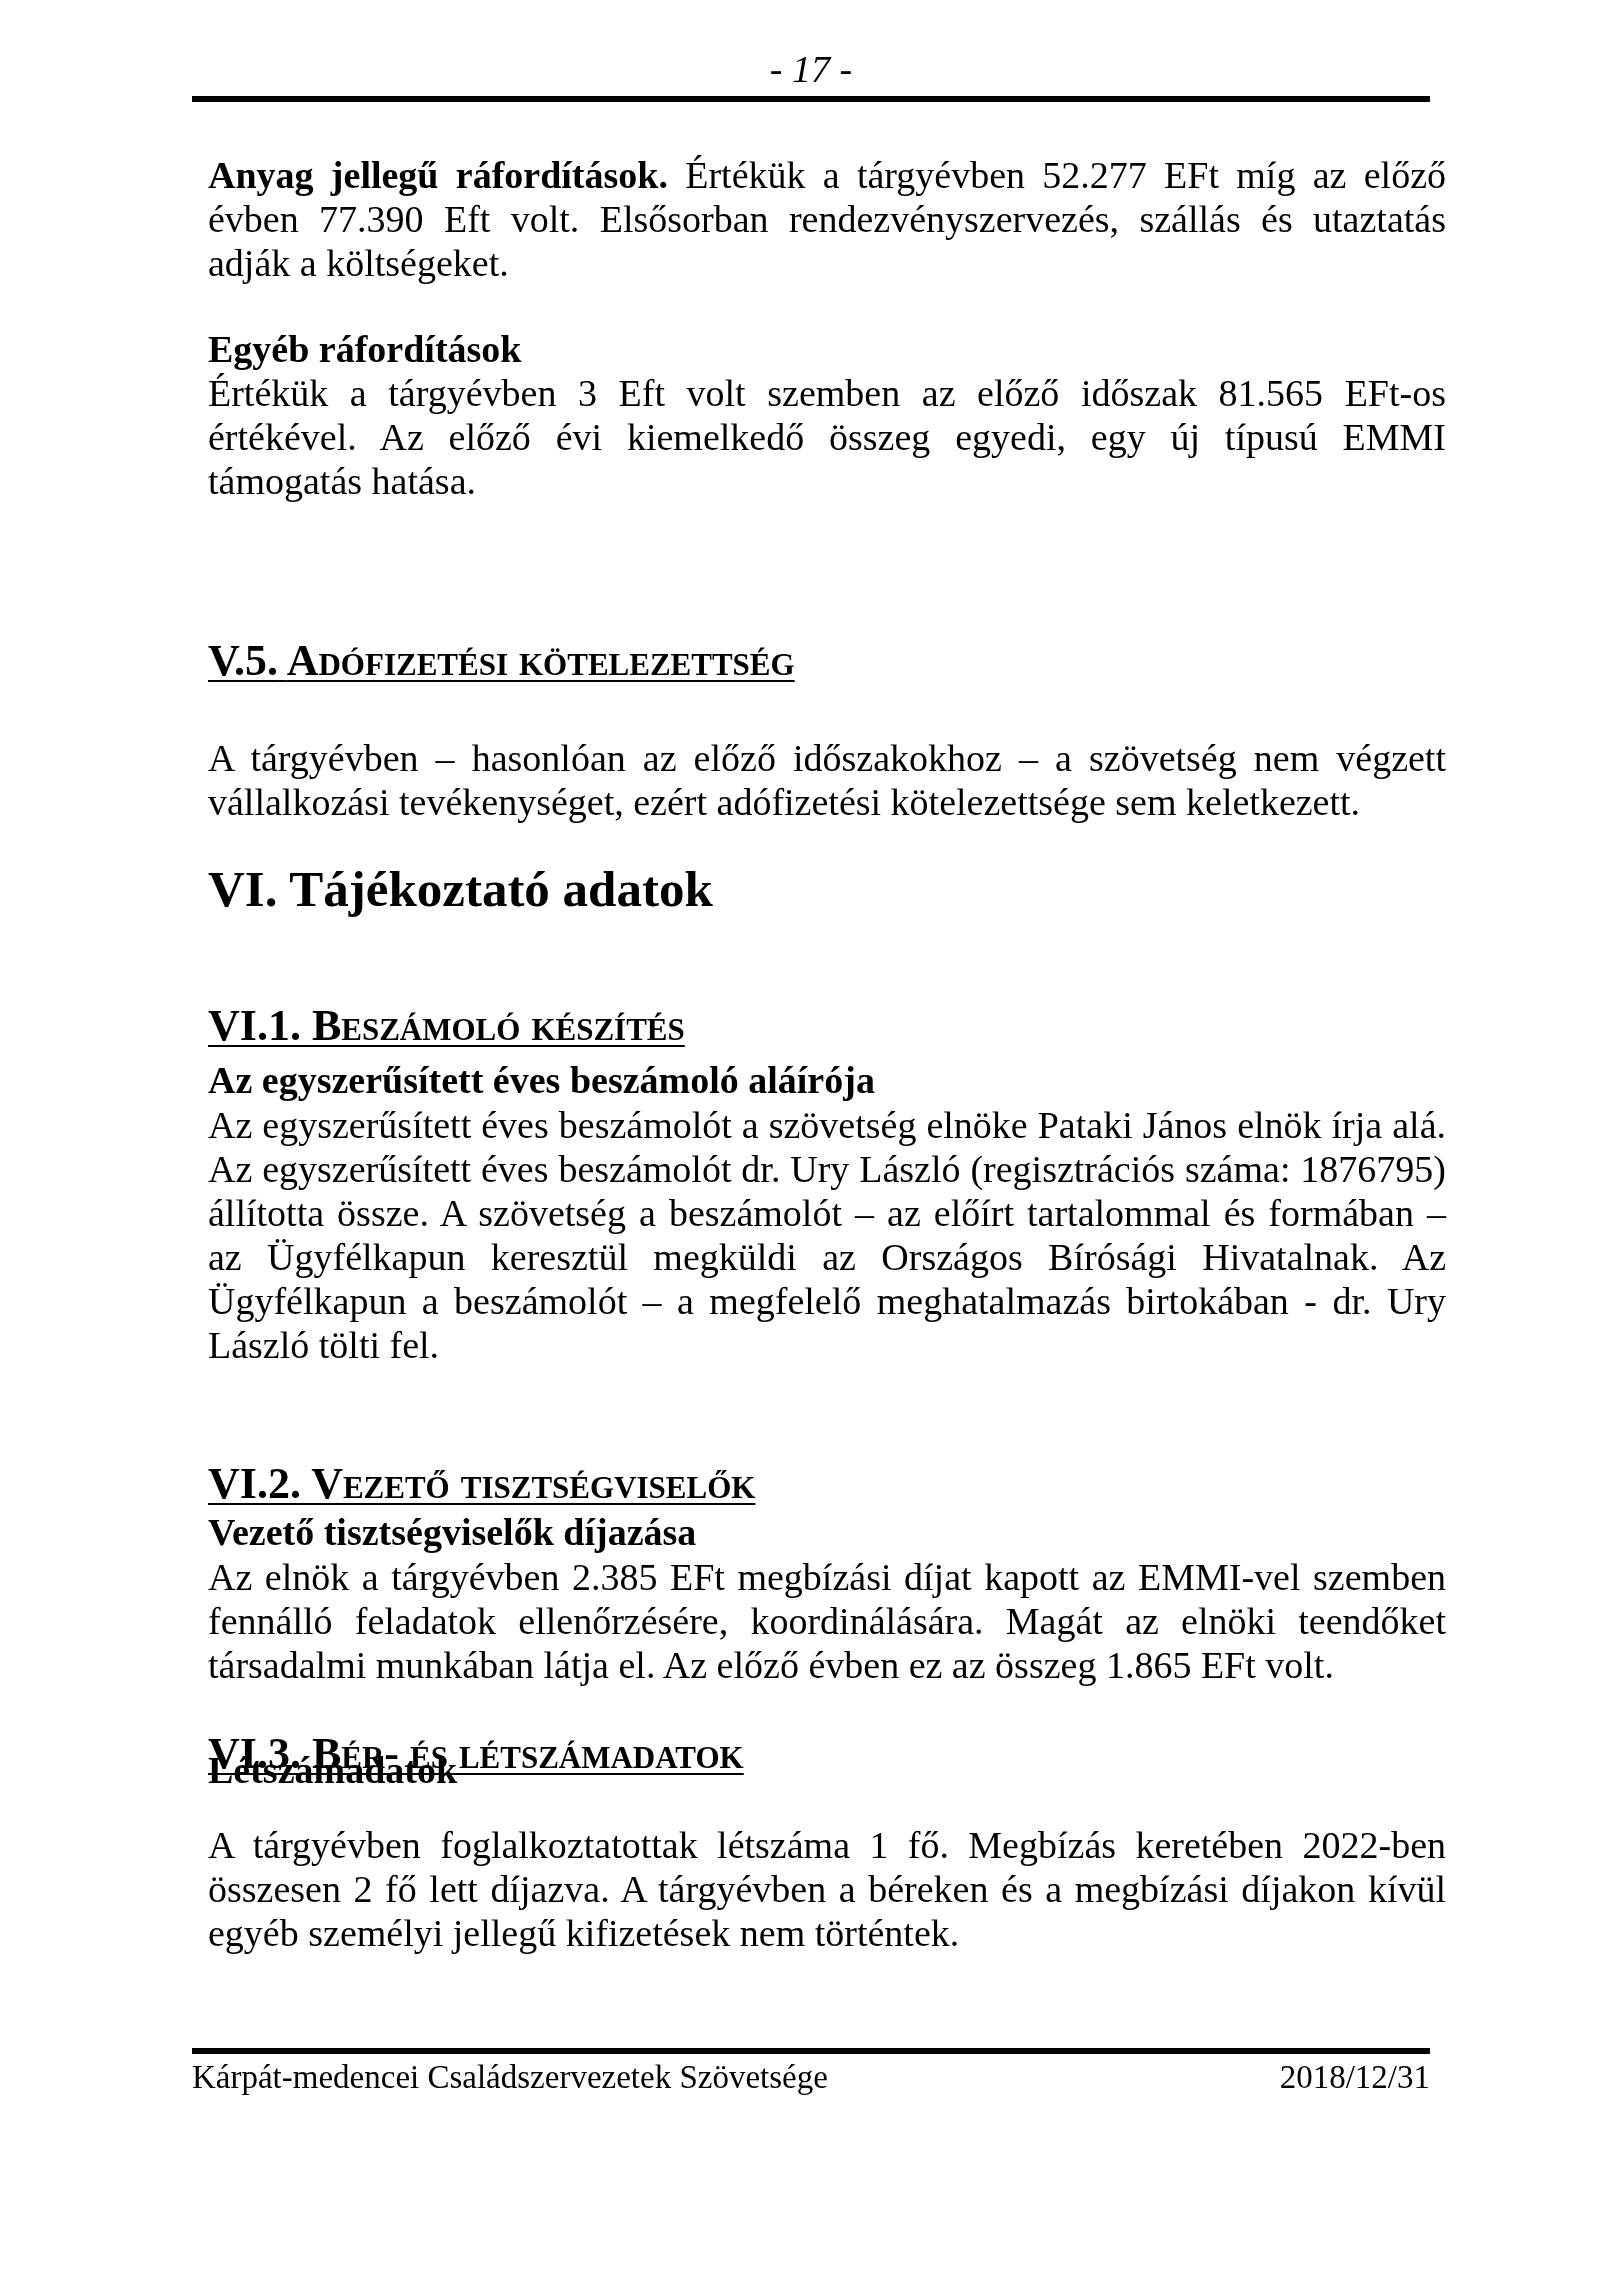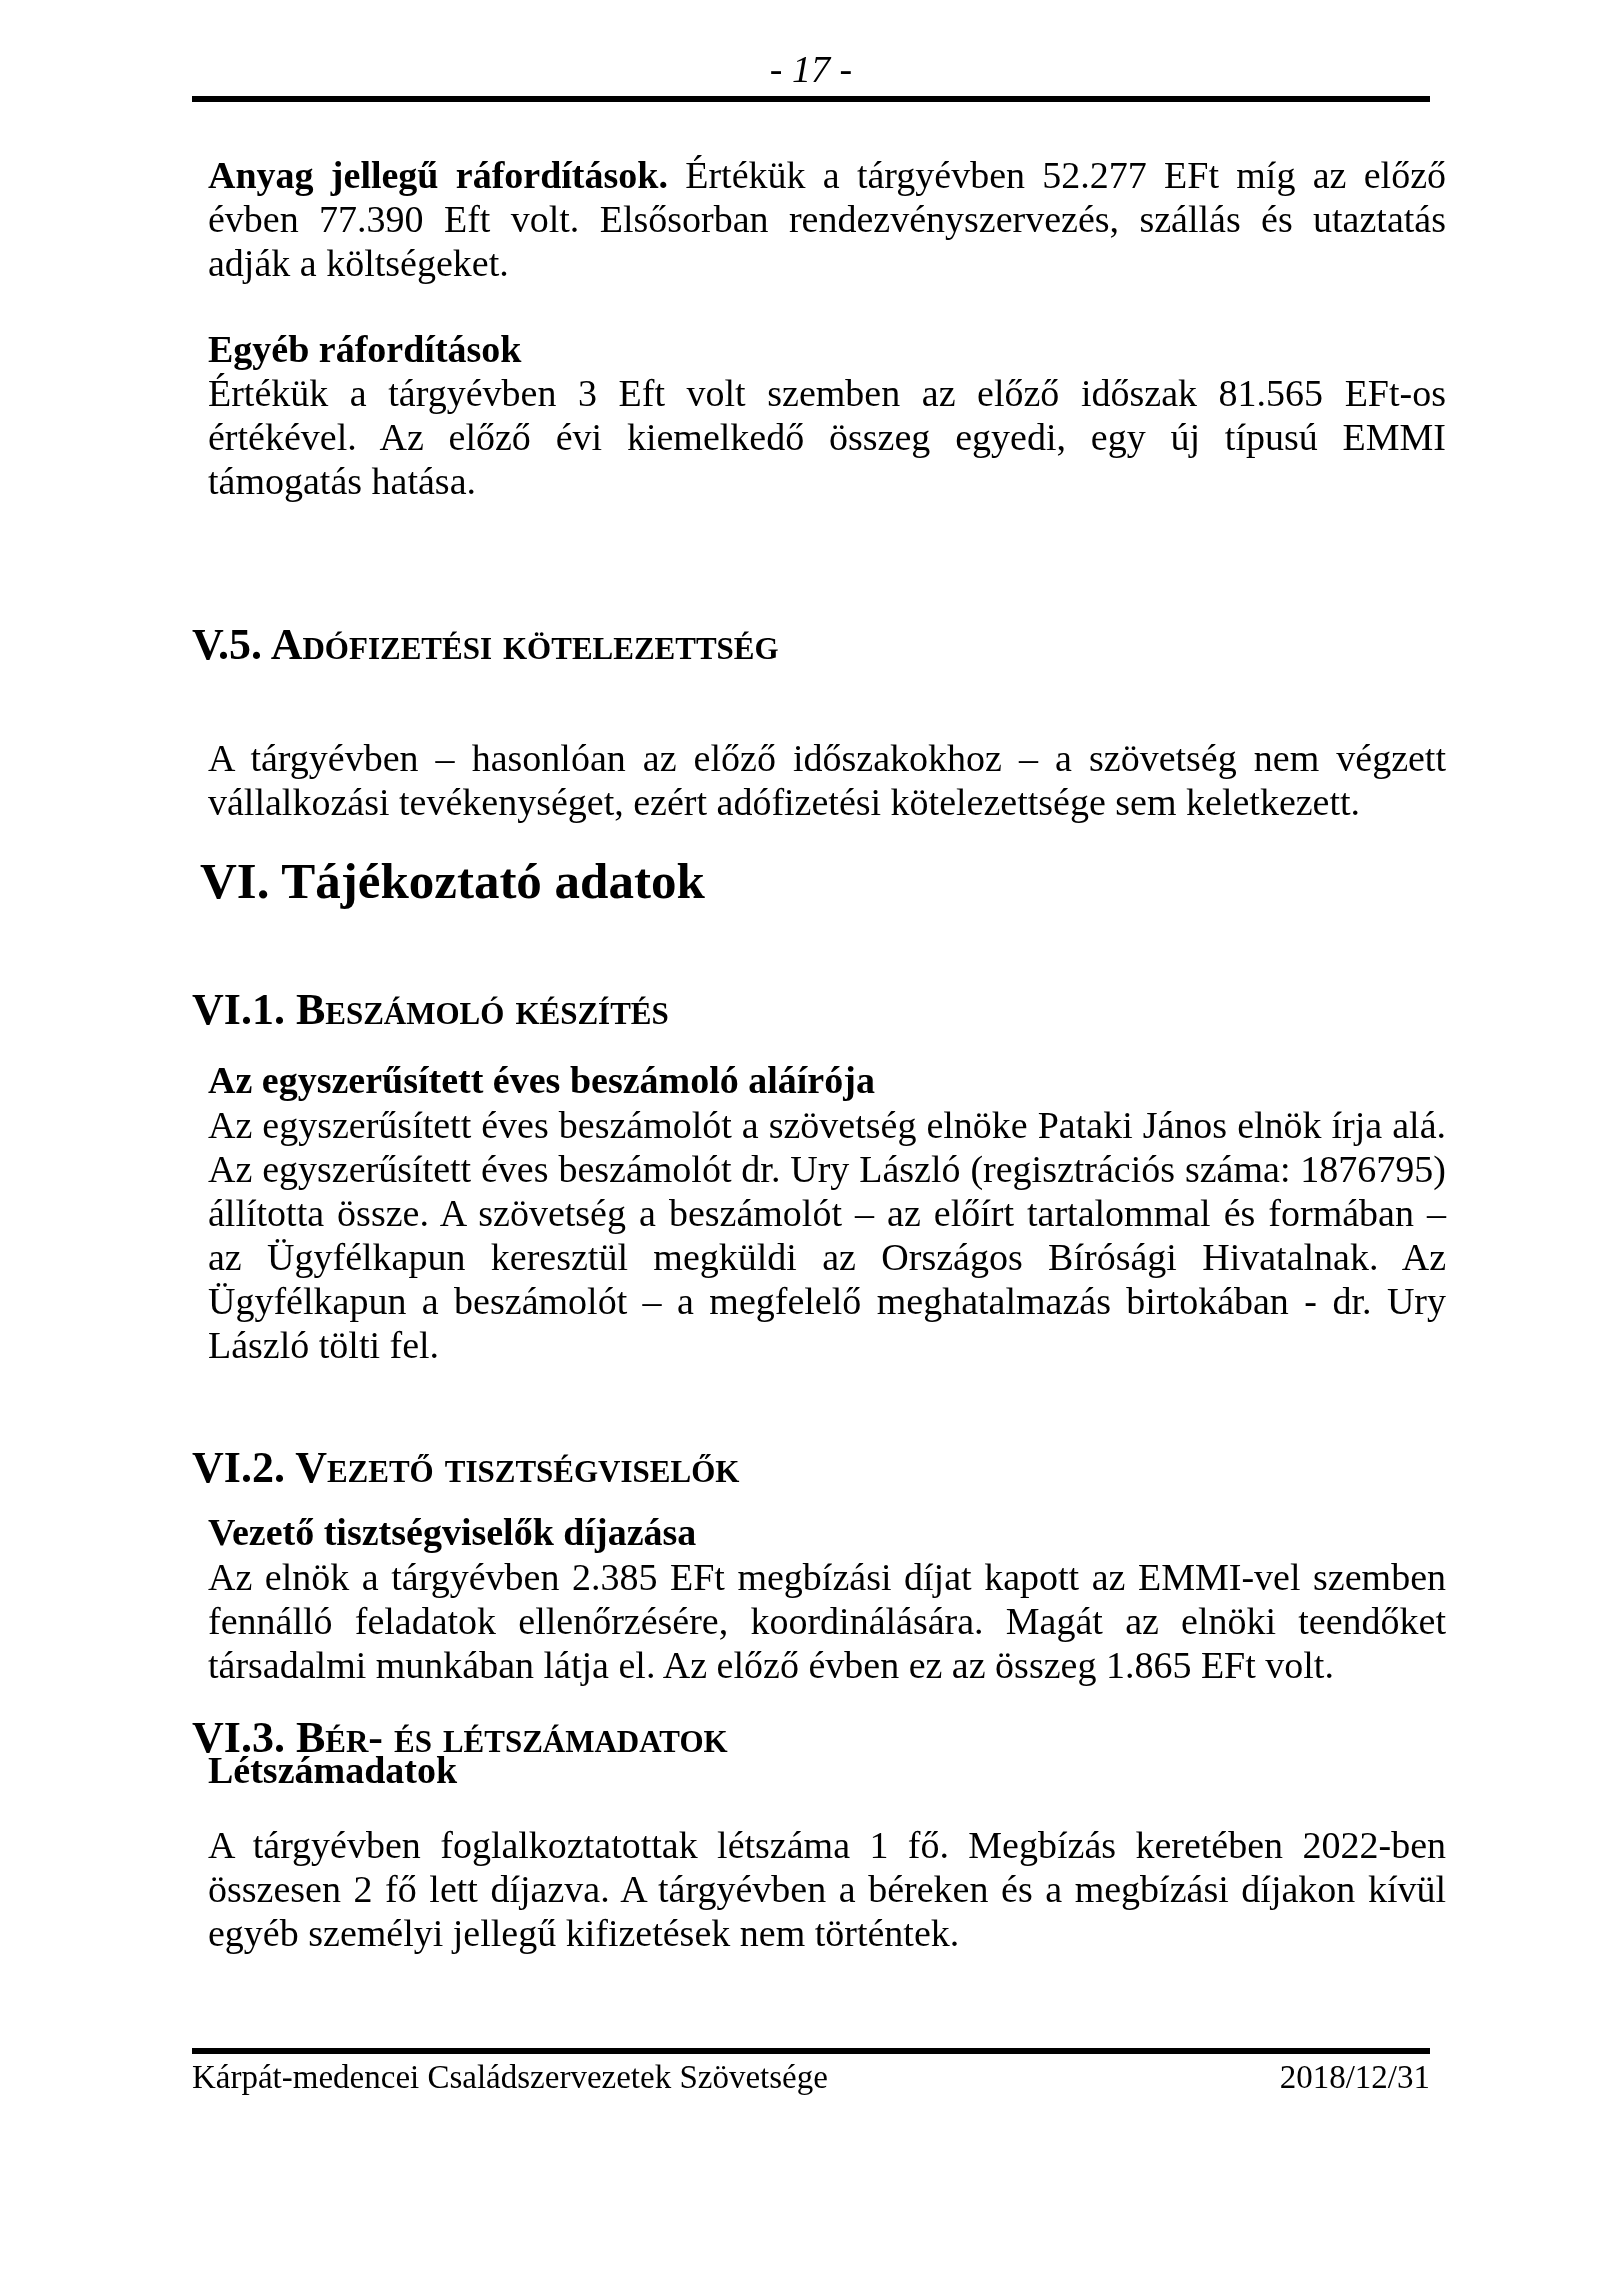--- a/index.html
+++ b/index.html
@@ -4,23 +4,23 @@
 <style>
   html, body { margin: 0; padding: 0; background: #ffffff; }
   body { width: 1622px; height: 2295px; position: relative; overflow: hidden;
          font-family: "Liberation Serif", "DejaVu Serif", serif; color: #000; }
   .abs { position: absolute; left: 192px; width: 1238px; }
   .rule { position: absolute; left: 192px; width: 1238px; height: 5.9px; background: #000; }
   .page-num { position: absolute; left: 0; width: 1622px; top: 47px; text-align: center;
               font-size: 38px; line-height: 44px; font-style: italic; }
   .para { font-size: 38px; line-height: 44px; text-align: justify; text-align-last: left; margin: 16px; }
   .bold { font-weight: bold; }
-  .h1 { font-size: 51px; font-weight: bold; line-height: 59px; margin: 8px; }
-  .h2 { font-size: 44px; line-height: 51px; margin: 0; font-variant: small-caps;
-        text-decoration-thickness: 2px; text-underline-offset: 5.2px; }
+  .h1 { font-size: 51px; font-weight: bold; line-height: 59px; margin: 16px; }
+  .h2 { font-size: 44px; line-height: 51px; margin: 16px; font-variant: small-caps;
+        text-decoration: underline; text-decoration-thickness: 2px; text-underline-offset: 5.2px; }
   .footer { position: absolute; left: 192px; width: 1238px; top: 2058px; font-size: 33px; line-height: 39px;
             display: flex; justify-content: space-between; text-align: center; }
 </style>
 </head>
 <body>
 
 <div class="page-num">- 17 -</div>
 <div class="rule" style="top:96px;"></div>
 
 <p class="abs para" style="top:137px;"><span class="bold">Anyag jellegű ráfordítások.</span><span> Értékük a tárgyévben 52.277 EFt míg az előző évben 77.390 Eft volt. Elsősorban rendezvényszervezés, szállás és utaztatás adják a költségeket.</span></p>

